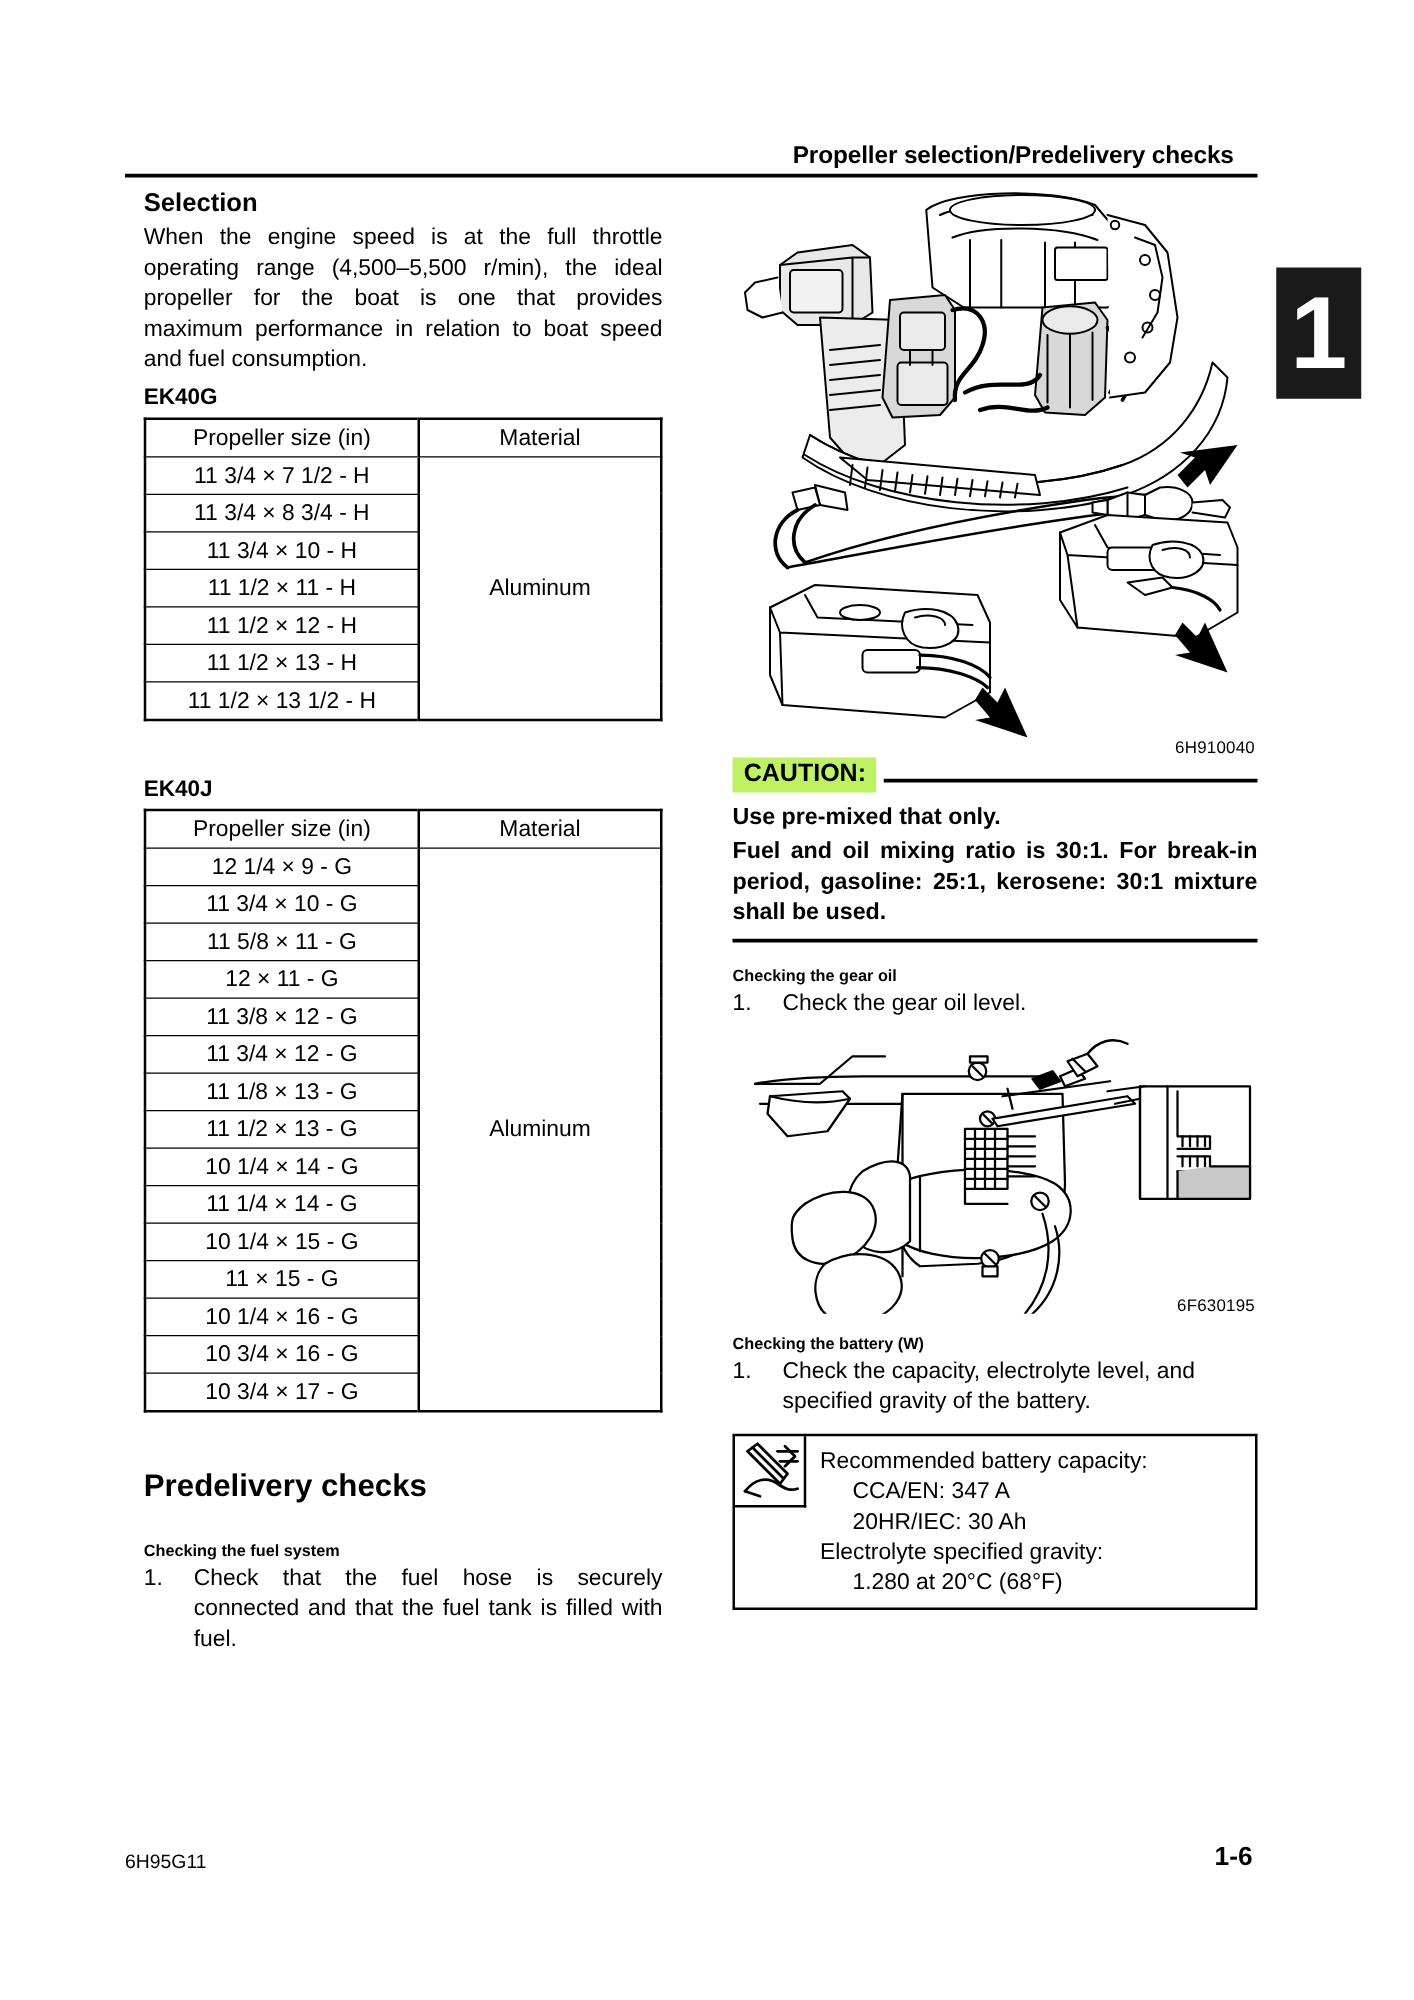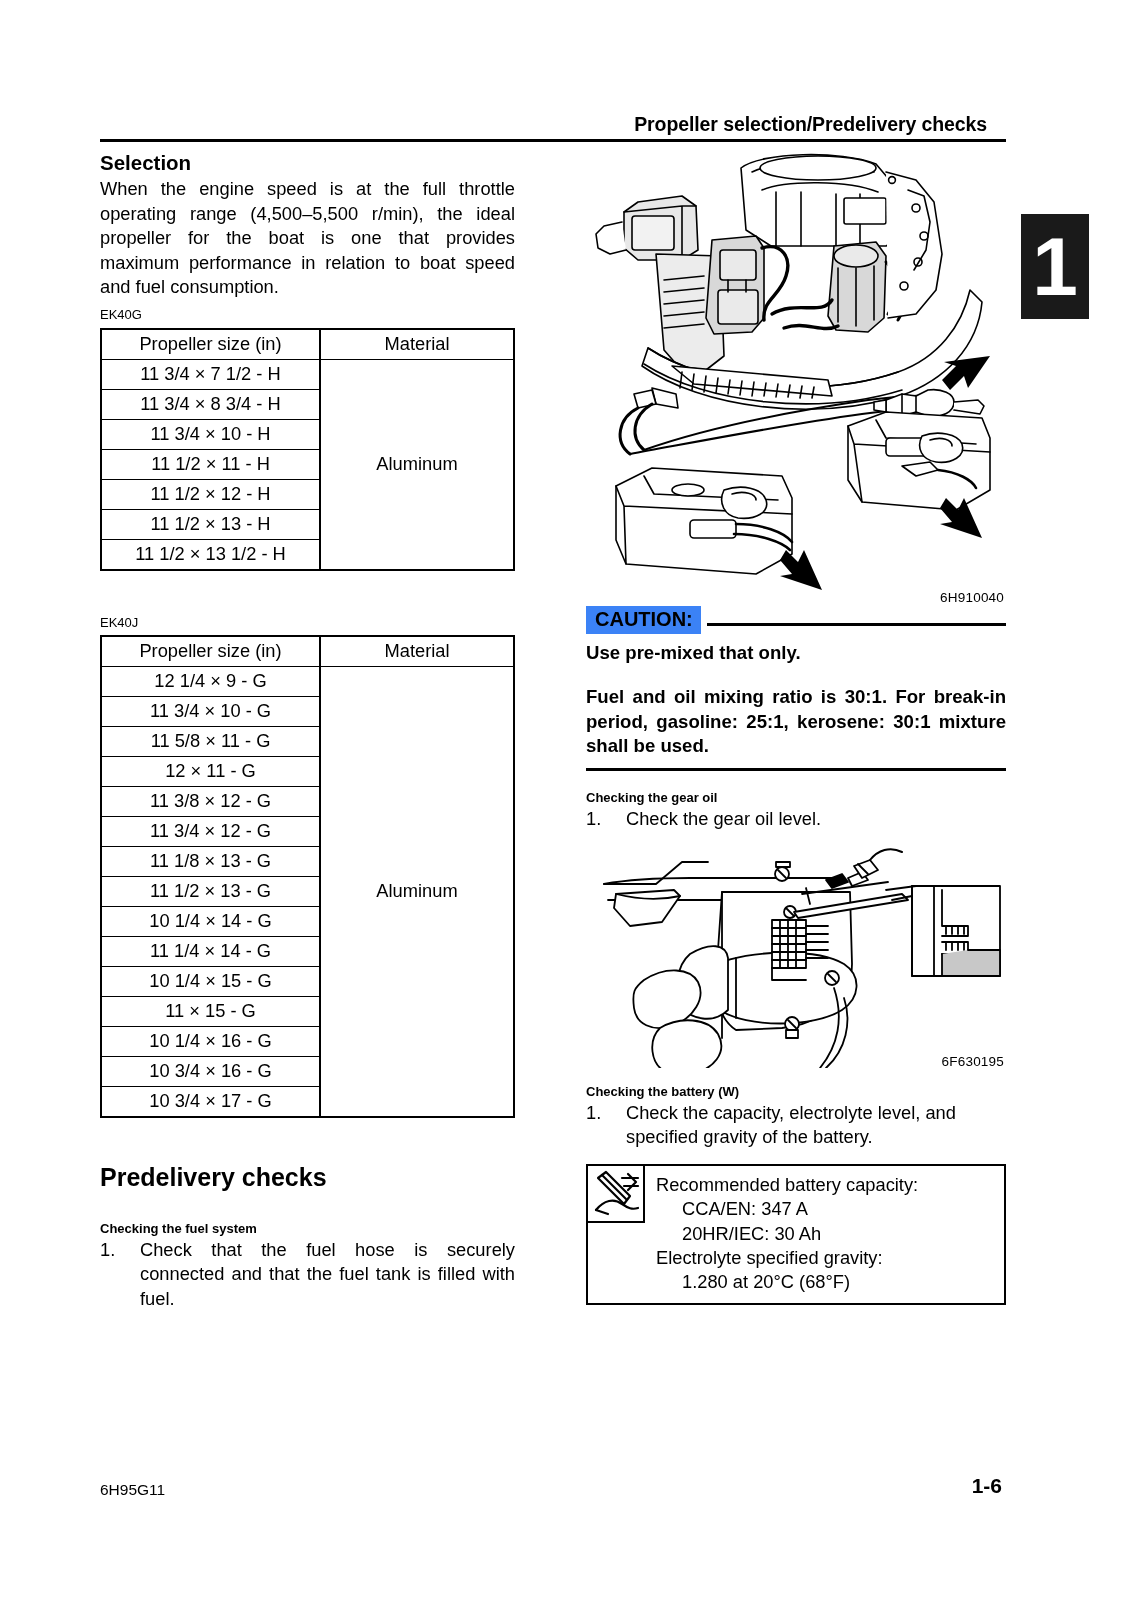--- a/index.html
+++ b/index.html
@@ -51,21 +51,21 @@
     font-size: 82px;
     font-weight: bold;
     line-height: 105px;
     text-align: center;
     font-family: "Liberation Sans", sans-serif;
   }
 
   
   .col-left {
     position: absolute;
-    left: 100px;
+    left: 115px;
     top: 150px;
     width: 415px;
   }
   .col-right {
     position: absolute;
     left: 586px;
     top: 150px;
     width: 420px;
   }
 
@@ -75,22 +75,22 @@
     margin: 0 0 2px 0;
     line-height: 1.22;
   }
   h3.sub-head {
     font-size: 13px;
     font-weight: bold;
     margin: 0 0 1px 0;
     line-height: 1.22;
   }
   h3.model-head {
-    font-size: 13px;
-    font-weight: normal;
+    font-size: 18px;
+    font-weight: bold;
     margin: 0 0 5px 0;
     line-height: 1.2;
   }
   p.body {
     font-size: 18.3px;
     line-height: 1.345;
     margin: 0;
     text-align: justify;
     text-justify: inter-word;
   }
@@ -137,21 +137,21 @@
   .tbl-wrap-g { margin-top: 2px; }
 
   
   .caution-wrap { margin-top: 6px; }
   .caution-head-row {
     display: flex;
     align-items: center;
     gap: 0px;
   }
   .caution-label {
-    background: #3b82f6;
+    background: #bef264;
     font-size: 20px;
     font-weight: bold;
     padding: 2px 8px 3px 9px;
     white-space: nowrap;
     line-height: 1.15;
   }
   .caution-underline {
     flex: 1 1 auto;
     height: 3px;
     background: #000;
@@ -440,21 +440,21 @@
       </svg>
       <div class="figref" style="top:440px;">6H910040</div>
     </div>
 
     <div class="caution-wrap">
       <div class="caution-head-row">
         <span class="caution-label"><span>CAUTION</span><span>:</span></span>
         <span class="caution-underline"></span>
       </div>
       <p class="caution-body" style="text-align:left;">Use pre-mixed that only.</p>
-      <p class="caution-body" style="margin-top:19px;">Fuel and oil mixing ratio is 30:1. For break-in period, gasoline: 25:1, kerosene: 30:1 mixture shall be used.</p>
+      <p class="caution-body" style="margin-top:2px;">Fuel and oil mixing ratio is 30:1. For break-in period, gasoline: 25:1, kerosene: 30:1 mixture shall be used.</p>
       <div class="caution-bottom-rule"></div>
     </div>
 
     <h3 class="sub-head" style="margin-top:19px;">Checking the gear oil</h3>
     <div class="numitem">
       <span class="num">1.</span>
       <span class="txt" style="text-align:left;">Check the gear oil level.</span>
     </div>
 
     <div class="fig" style="height:240px;margin-top:6px;">

